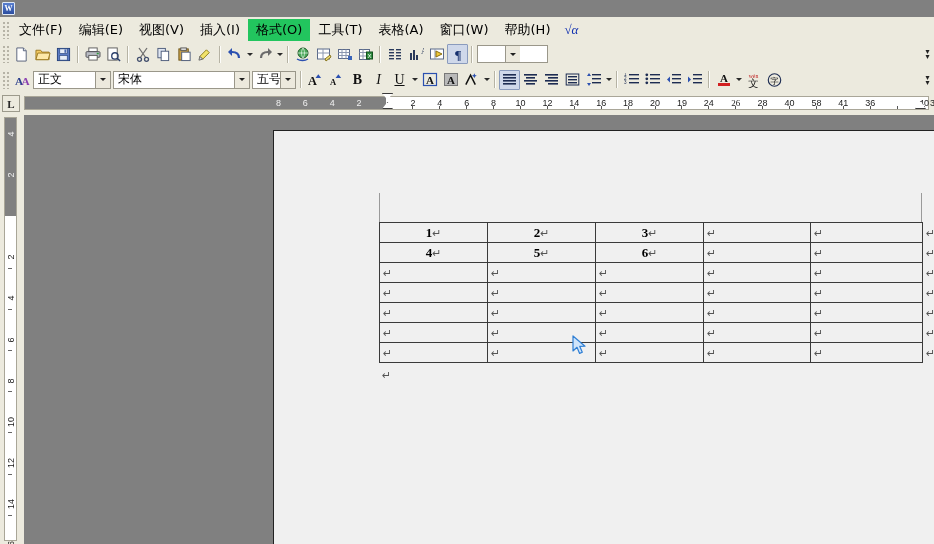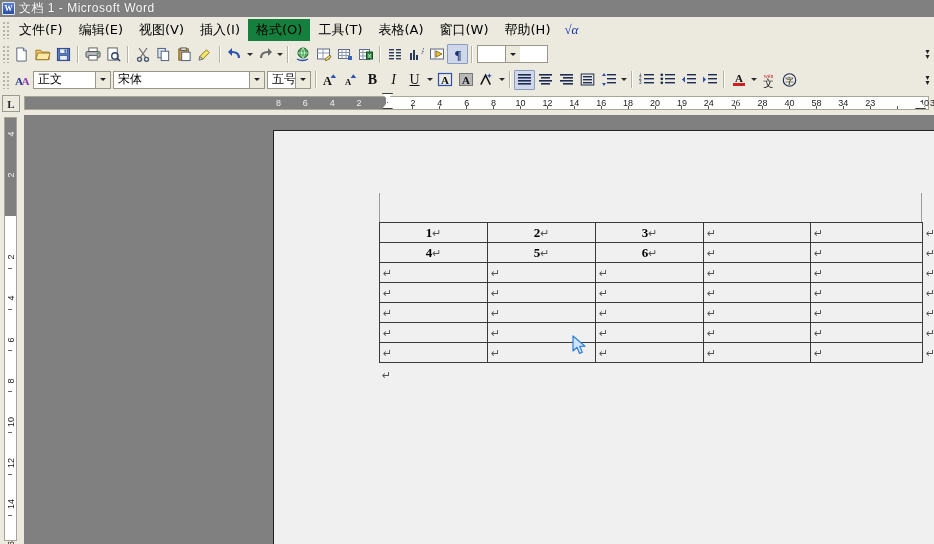--- a/index.html
+++ b/index.html
@@ -47,21 +47,21 @@
     width:7px;height:18px;margin-left:2px;margin-right:2px;
     background-image:
       radial-gradient(circle at 2px 2px,#b0ada0 1px,transparent 1px);
     background-size:4px 4px;opacity:.9;
   }
   .menu-item{
     padding:3px 8px;font-size:13px;color:#000;white-space:nowrap;
     font-family:"DejaVu Sans","Liberation Sans",sans-serif;
     cursor:default;line-height:16px;
   }
-  .menu-item.hl{background:#15803d;}
+  .menu-item.hl{background:#22c55e;}
   .menu-math{
     padding:2px 6px;font-size:13px;color:#1030b0;white-space:nowrap;
     font-family:"Liberation Serif",serif;font-style:italic;
   }
 
   
   .toolbar{
     position:absolute;left:0;width:934px;
     background:#eceade;
     display:flex;align-items:center;
@@ -99,21 +99,21 @@
   }
   .combo .cbtn{
     width:14px;height:16px;background:#ece9dd;border-left:1px solid #9a978a;
     display:flex;align-items:center;justify-content:center;
   }
   .combo .cbtn:after{
     content:"";border-left:3px solid transparent;border-right:3px solid transparent;
     border-top:3px solid #202020;display:block;
   }
   .style-combo{width:78px;}
-  .font-combo{width:152px;}
+  .font-combo{width:137px;}
   .size-combo{width:44px;}
   .zoom-combo{width:71px;flex-direction:column;}
   .tb-overflow{
     width:11px;height:21px;display:flex;flex-direction:column;
     align-items:center;justify-content:center;color:#222;font-size:8px;
     line-height:5px;margin-left:auto;margin-right:1px;
   }
   .ico-b{font-family:"Liberation Serif",serif;font-weight:bold;font-size:14px;color:#111;}
   .ico-i{font-family:"Liberation Serif",serif;font-style:italic;font-size:14px;color:#111;}
   .ico-u{font-family:"Liberation Serif",serif;font-size:14px;color:#111;
@@ -201,21 +201,20 @@
 </style>
 </head>
 <body>
 
 <div id="app">
 
   <div class="titlebar">
     <div class="title-icon">
       <span>W</span>
     </div>
-    <div class="title-text">文档 1 - Microsoft Word</div>
   </div>
 
   <div class="menubar">
     <div class="grip"></div>
     <div class="menu-item">文件(F)</div>
     <div class="menu-item">编辑(E)</div>
     <div class="menu-item">视图(V)</div>
     <div class="menu-item">插入(I)</div>
     <div class="menu-item hl">格式(O)</div>
     <div class="menu-item">工具(T)</div>
@@ -621,23 +620,23 @@
           <div class="rnum" style="left: 683.8px;">24</div>
           <div class="rtick" style="left: 683.3px;"></div>
           <div class="rnum" style="left: 710.7px; font-family: Liberation Serif, serif;">26</div>
           <div class="rtick" style="left: 710.2px;"></div>
           <div class="rnum" style="left: 737.6px;">28</div>
           <div class="rtick" style="left: 737.1px;"></div>
           <div class="rnum" style="left: 764.5px;">40</div>
           <div class="rtick" style="left: 764px;"></div>
           <div class="rnum" style="left: 791.4px;">58</div>
           <div class="rtick" style="left: 790.9px;"></div>
-          <div class="rnum" style="left: 818.3px;">34</div>
+          <div class="rnum" style="left: 818.3px;">41</div>
           <div class="rtick" style="left: 817.8px;"></div>
-          <div class="rnum" style="left: 845.2px;">23</div>
+          <div class="rnum" style="left: 845.2px;">36</div>
           <div class="rtick" style="left: 844.7px;"></div>
           <div class="rnum" style="left: 910px;">38</div>
           <div class="rtick" style="left: 871.6px;"></div>
           <div class="rnum" style="left: 899px;">40</div>
           <div class="rtick" style="left: 898.5px;"></div>
         </div>
 
       <div class="indent-mark" style="left:357px;top:-4px;width:11px;height:7px;
                   border-bottom:none;clip-path:polygon(0 0,100% 0,50% 100%);background:#fff;"></div>
       <div class="indent-mark" style="left:357px;top:5px;width:11px;height:7px;

